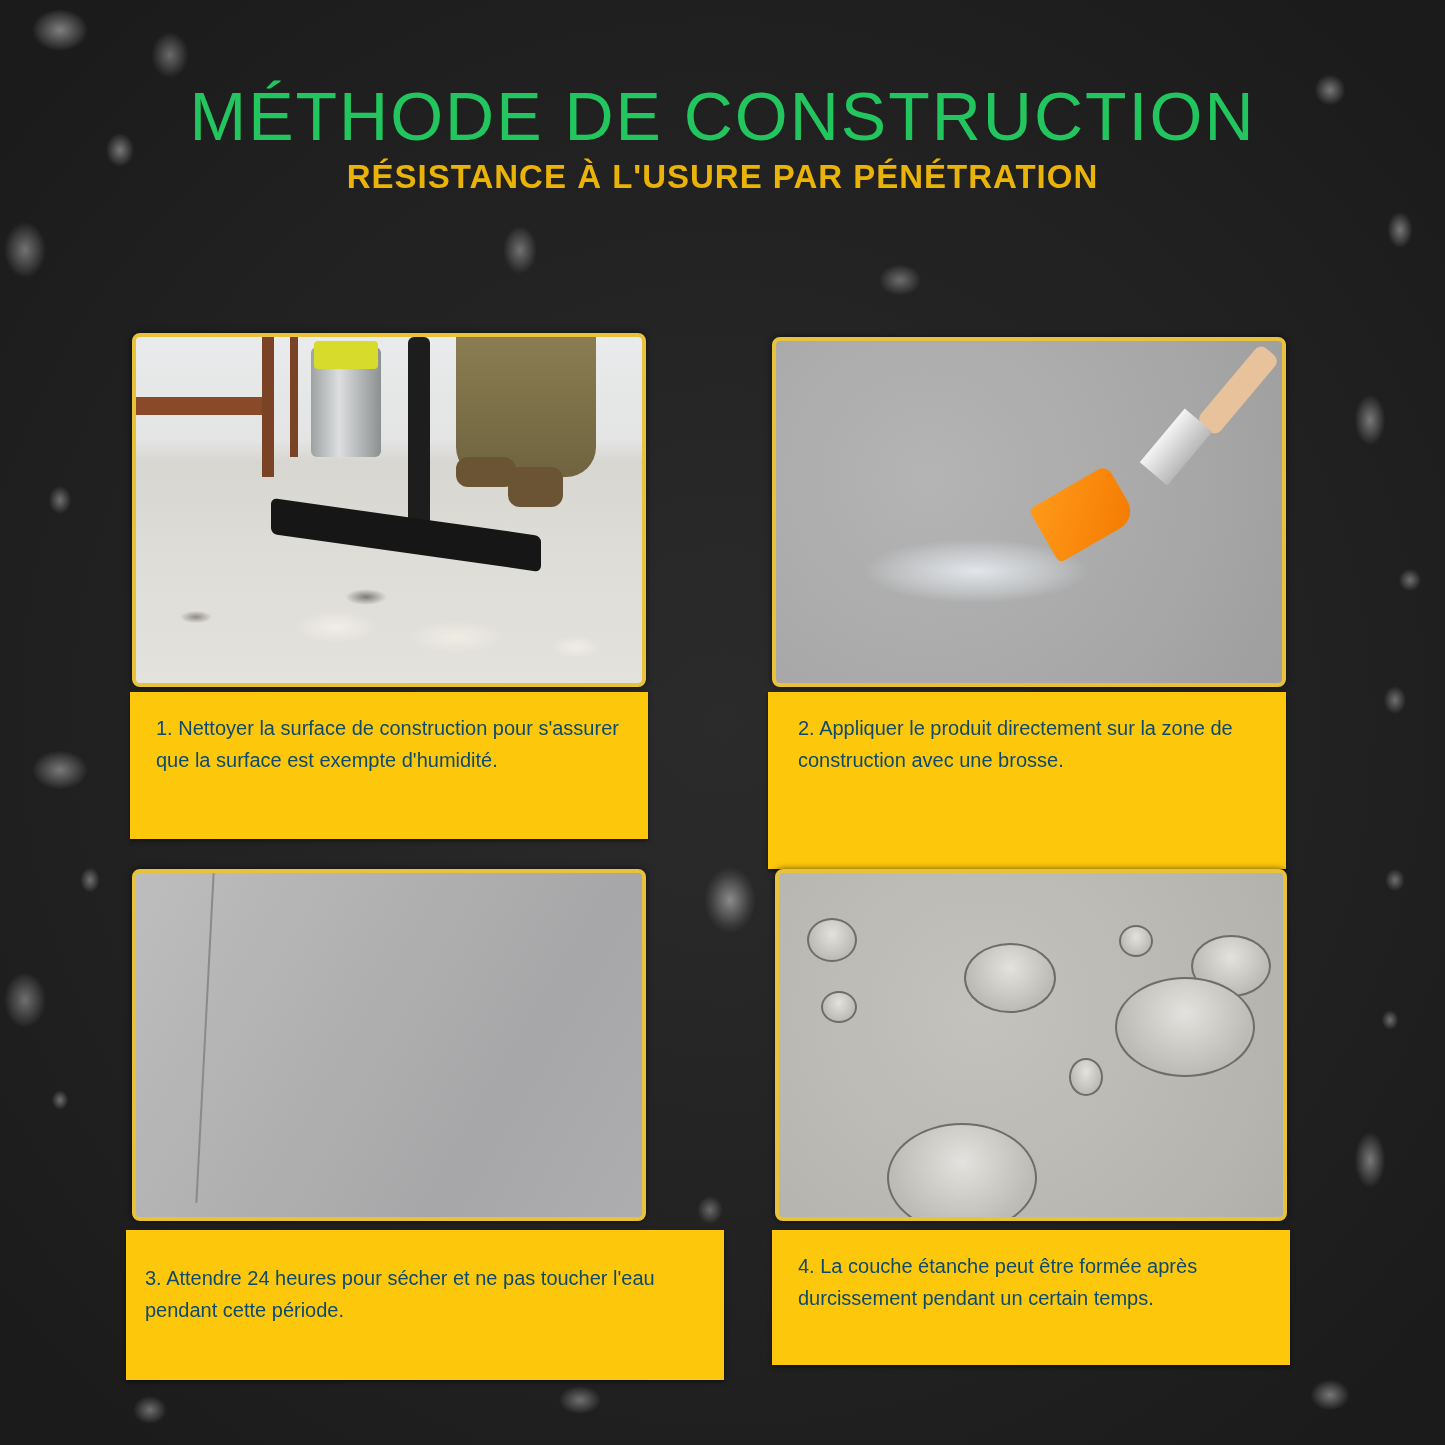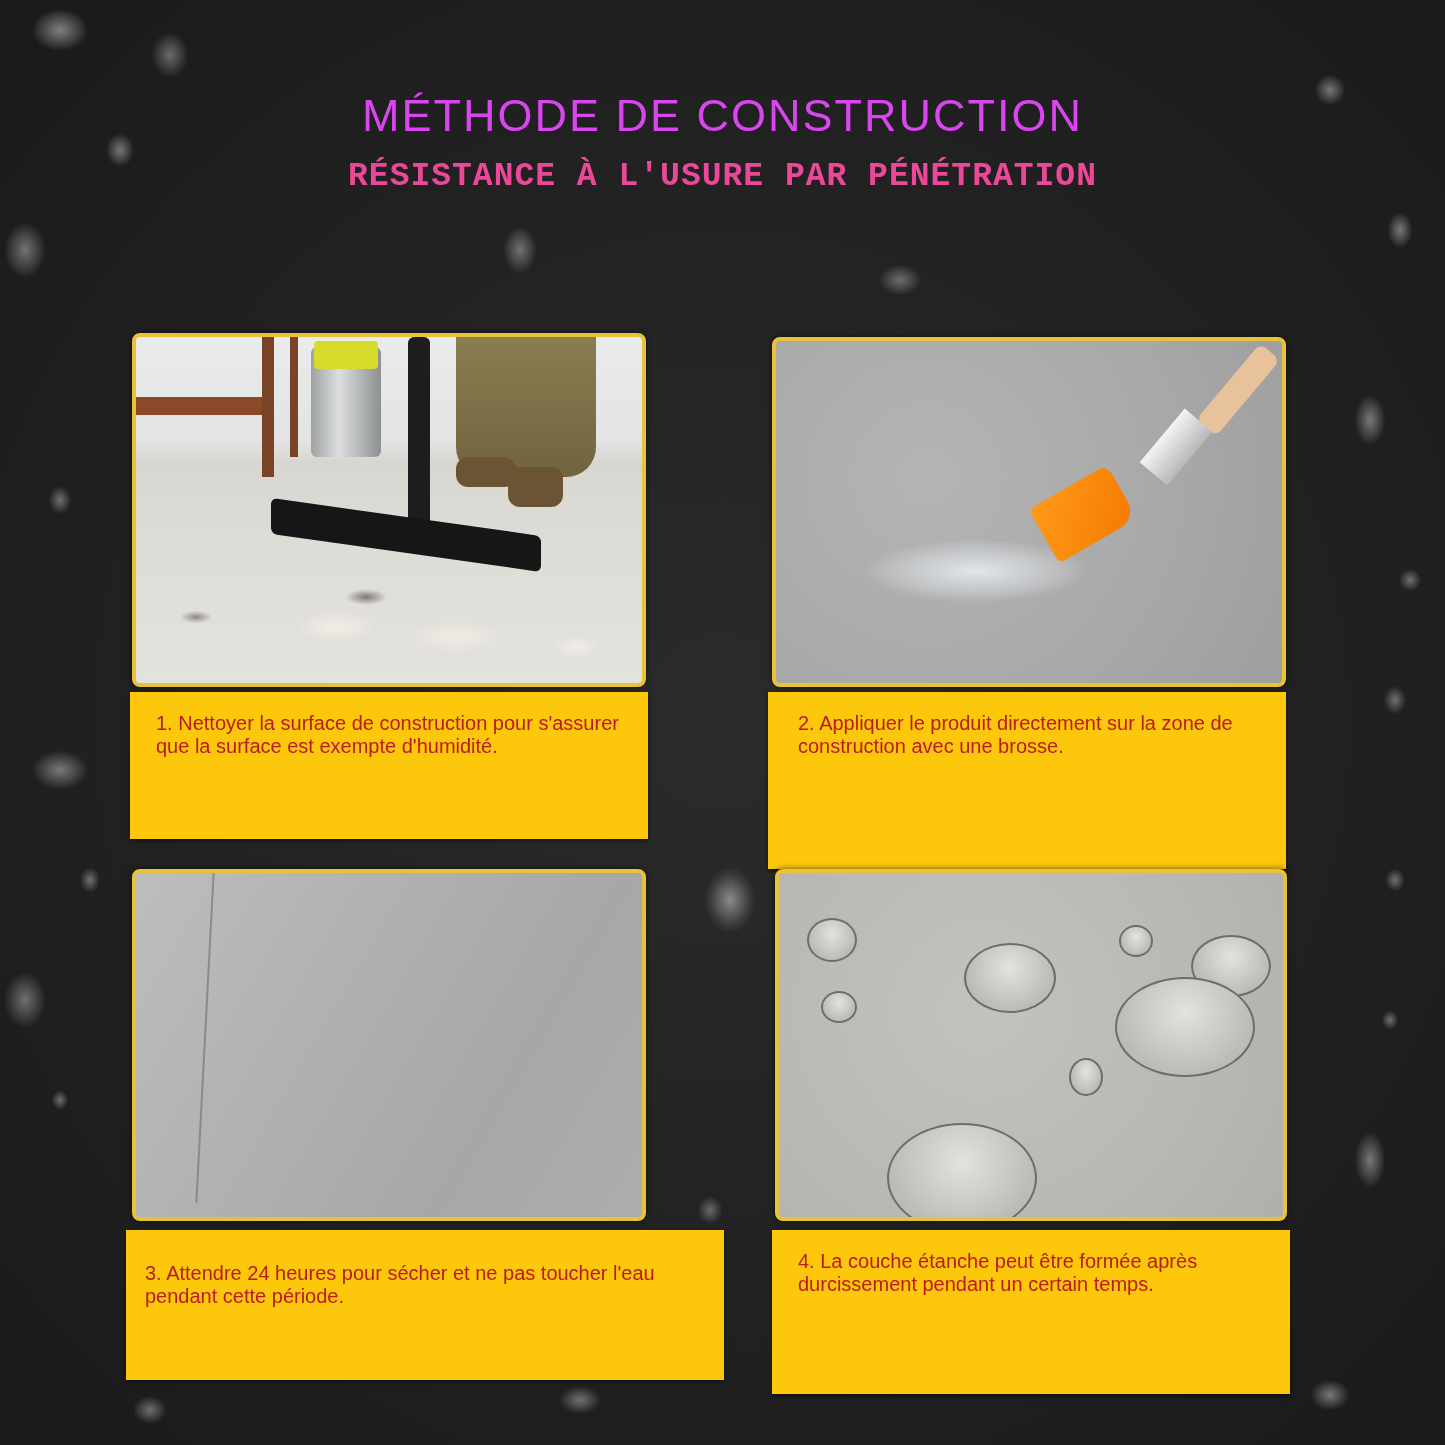--- a/index.html
+++ b/index.html
@@ -40,54 +40,54 @@
       position: absolute;
       left: 0; top: 0; width: 1445px;
       text-align: center;
       color: #ffffff;
     }
     .title {
       position: absolute;
       left: 0; top: 76px; width: 1445px;
       font-family: "Liberation Sans", "DejaVu Sans", sans-serif;
       font-weight: 400;
-      font-size: 45px;
+      font-size: 68px;
       letter-spacing: 2px;
       line-height: 80px;
-      color: #d946ef;
+      color: #22c55e;
       text-align: center;
     }
     .subtitle {
       position: absolute;
       left: 0; top: 156px; width: 1445px;
-      font-family: Liberation Mono, monospace;
+      font-family: Liberation Sans, sans-serif;
       font-size: 33px;
       letter-spacing: 1px;
       line-height: 42px;
-      color: #ec4899;
+      color: #eab308;
       text-align: center;
     }
 
     .step { position: absolute; }
 
     .photo {
       position: absolute;
       border: 4px solid #e8c33a;
       border-radius: 8px;
       overflow: hidden;
       box-shadow: 0 0 6px rgba(0,0,0,0.6);
     }
 
     .caption {
       position: absolute;
       background: #fdc70c;
-      color: #b91c1c;
+      color: #0c4a6e;
       font-family: "Liberation Sans", "DejaVu Sans", sans-serif;
       font-size: 20px;
-      line-height: 23px;
+      line-height: 32px;
       box-shadow: 0 2px 4px rgba(0,0,0,0.5);
     }
 
     
     .p1 {
       background:
         linear-gradient(180deg, #e9ebec 0%, #e3e4e3 30%, #d8d6d1 36%, #dedcd6 60%, #e4e2dd 100%);
     }
     .p1 .shelf { position:absolute; left:0; top:60px; width:130px; height:18px; background:#8a4a2a; }
     .p1 .leg1 { position:absolute; left:126px; top:0; width:12px; height:140px; background:#7a4326; }
@@ -138,21 +138,21 @@
 
     
     .s1 .photo { left:132px; top:333px; width:514px; height:354px; }
     .s2 .photo { left:772px; top:337px; width:514px; height:350px; }
     .s3 .photo { left:132px; top:869px; width:514px; height:352px; }
     .s4 .photo { left:775px; top:869px; width:512px; height:352px; }
 
     .s1 .caption { left:130px; top:692px; width:518px; height:147px; padding:20px 26px; }
     .s2 .caption { left:768px; top:692px; width:518px; height:177px; padding:20px 30px; }
     .s3 .caption { left:126px; top:1230px; width:598px; height:150px; padding:32px 19px; }
-    .s4 .caption { left:772px; top:1230px; width:518px; height:164px; padding:20px 26px; }
+    .s4 .caption { left:772px; top:1230px; width:518px; height:135px; padding:20px 26px; }
   </style>
 </head>
 <body>
 
 <div class="header">
   <h1 class="title">MÉTHODE DE CONSTRUCTION</h1>
   <h2 class="subtitle">RÉSISTANCE À L'USURE PAR PÉNÉTRATION</h2>
 </div>
 
 <div class="step s1">

